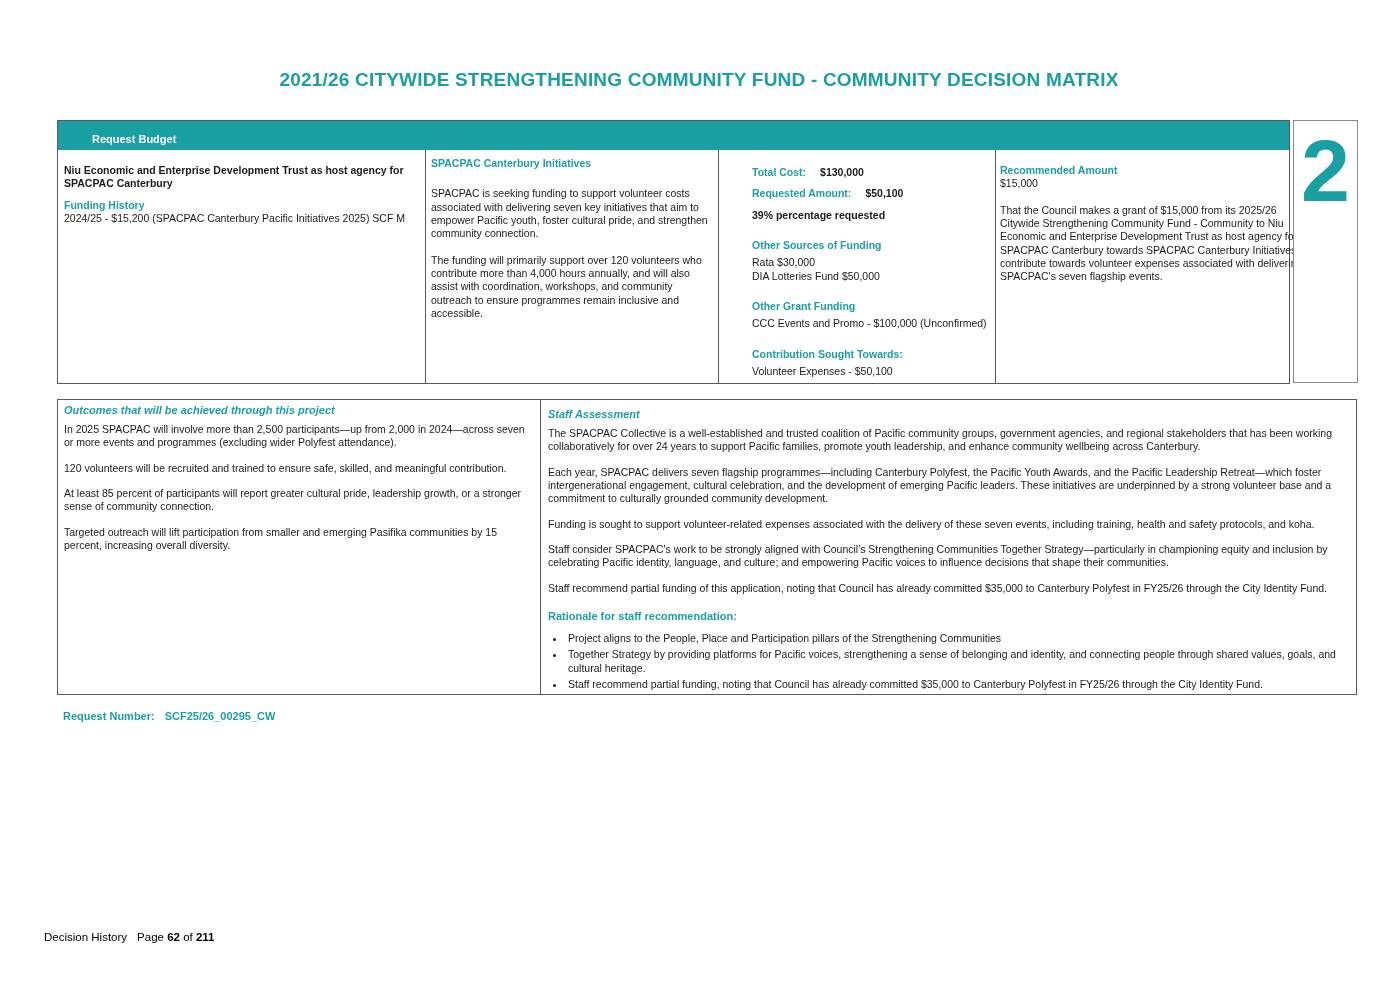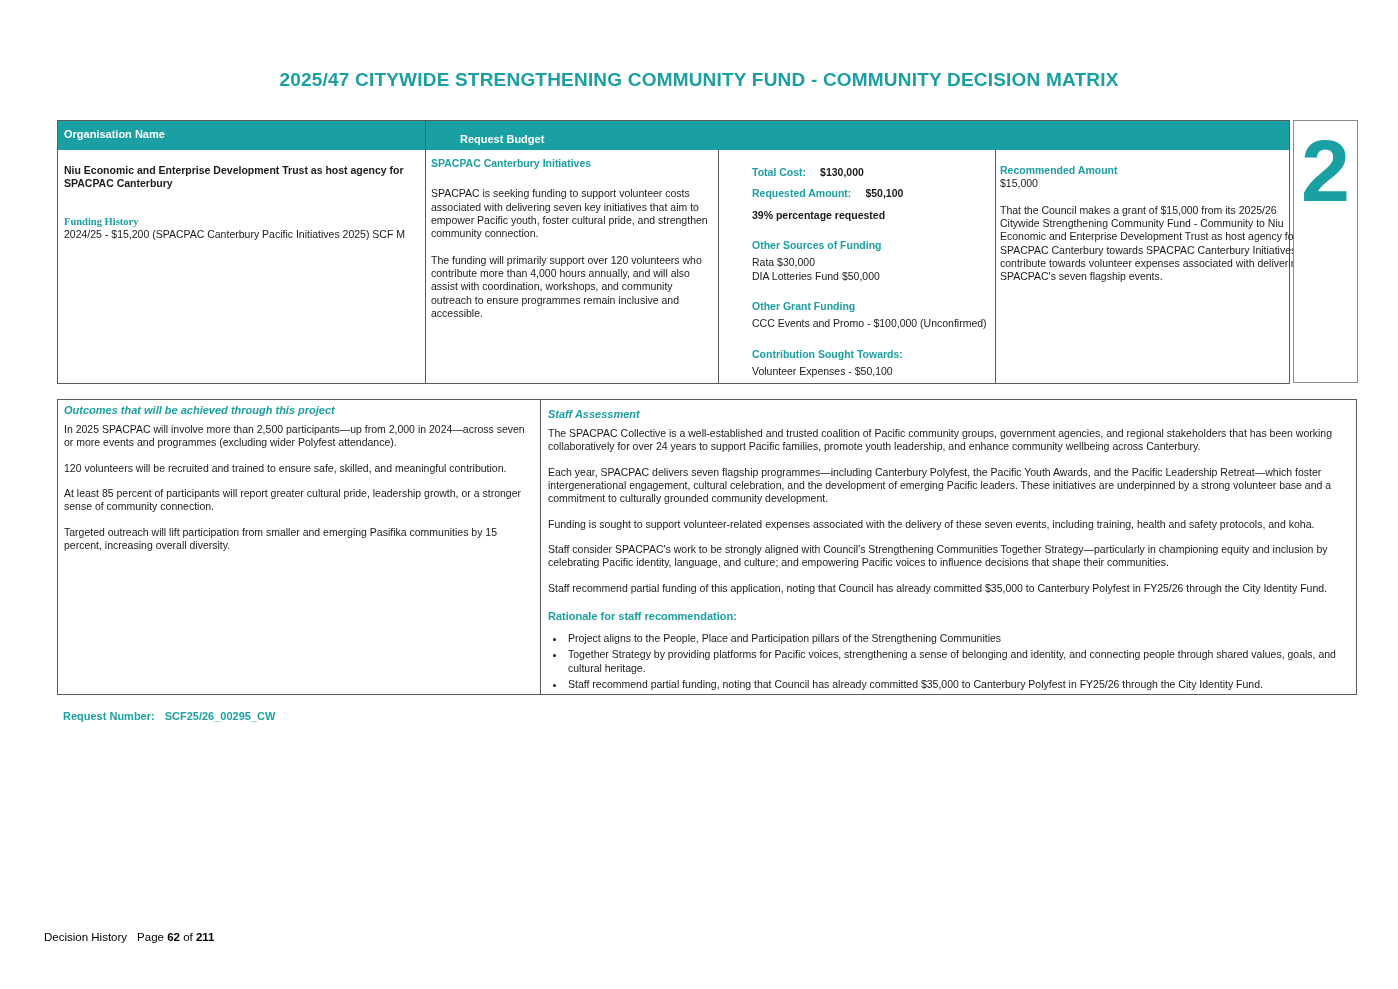--- a/index.html
+++ b/index.html
@@ -34,21 +34,21 @@
   .hc.c2{padding-top:12px;}
   .hc.c3{padding-top:12px;}
   .hc.c4{padding-top:4px;}
   .bc{padding:0 7px;}
   .bc.c1{padding-top:14px;padding-left:6px;}
   .bc.c2{padding-top:7px;padding-left:5px;}
   .bc.c3{padding-top:16px;padding-left:5px;}
   .bc.c4{padding-top:14px;padding-left:4px;}
   .b{font-weight:bold;}
   .sect{color:var(--teal);font-weight:bold;}
-  .mt14{margin-top:24px;font-family:Liberation Serif, serif;}
+  .mt14{margin-top:8px;}
   .mt13{margin-top:13px;}
   .mt17{margin-top:17px;}
   .mt4{margin-top:4px;}
   .val-gap{margin-left:14px;}
 
   .budget-line{margin-bottom:8px;}
 
   
   .priority-box{
     position:absolute;left:1293px;top:120px;width:65px;height:263px;
@@ -80,25 +80,24 @@
   .request-number .rn-value{margin-left:10px;}
 
   .page-footer{position:absolute;left:44px;top:931px;font-size:11.5px;color:#000;}
   .page-footer .pf-page{margin-left:10px;}
 </style>
 </head>
 <body>
 
 <div class="page">
 
-  <div class="doc-title">2025/47 CITYWIDE STRENGTHENING COMMUNITY FUND - COMMUNITY DECISION MATRIX</div>
+  <div class="doc-title">2021/26 CITYWIDE STRENGTHENING COMMUNITY FUND - COMMUNITY DECISION MATRIX</div>
 
   <div class="matrix">
     <div class="matrix-header">
-      <div class="hc c1">Organisation Name</div>
       <div class="hc c3">Request Budget</div>
     </div>
 
     <div class="matrix-body">
 
       <div class="bc c1">
         <div class="b">Niu Economic and Enterprise Development Trust as host agency for SPACPAC Canterbury</div>
         <div class="sect mt14">Funding History</div>
         <div>2024/25 - $15,200 (SPACPAC Canterbury Pacific Initiatives 2025) SCF M</div>
       </div>

